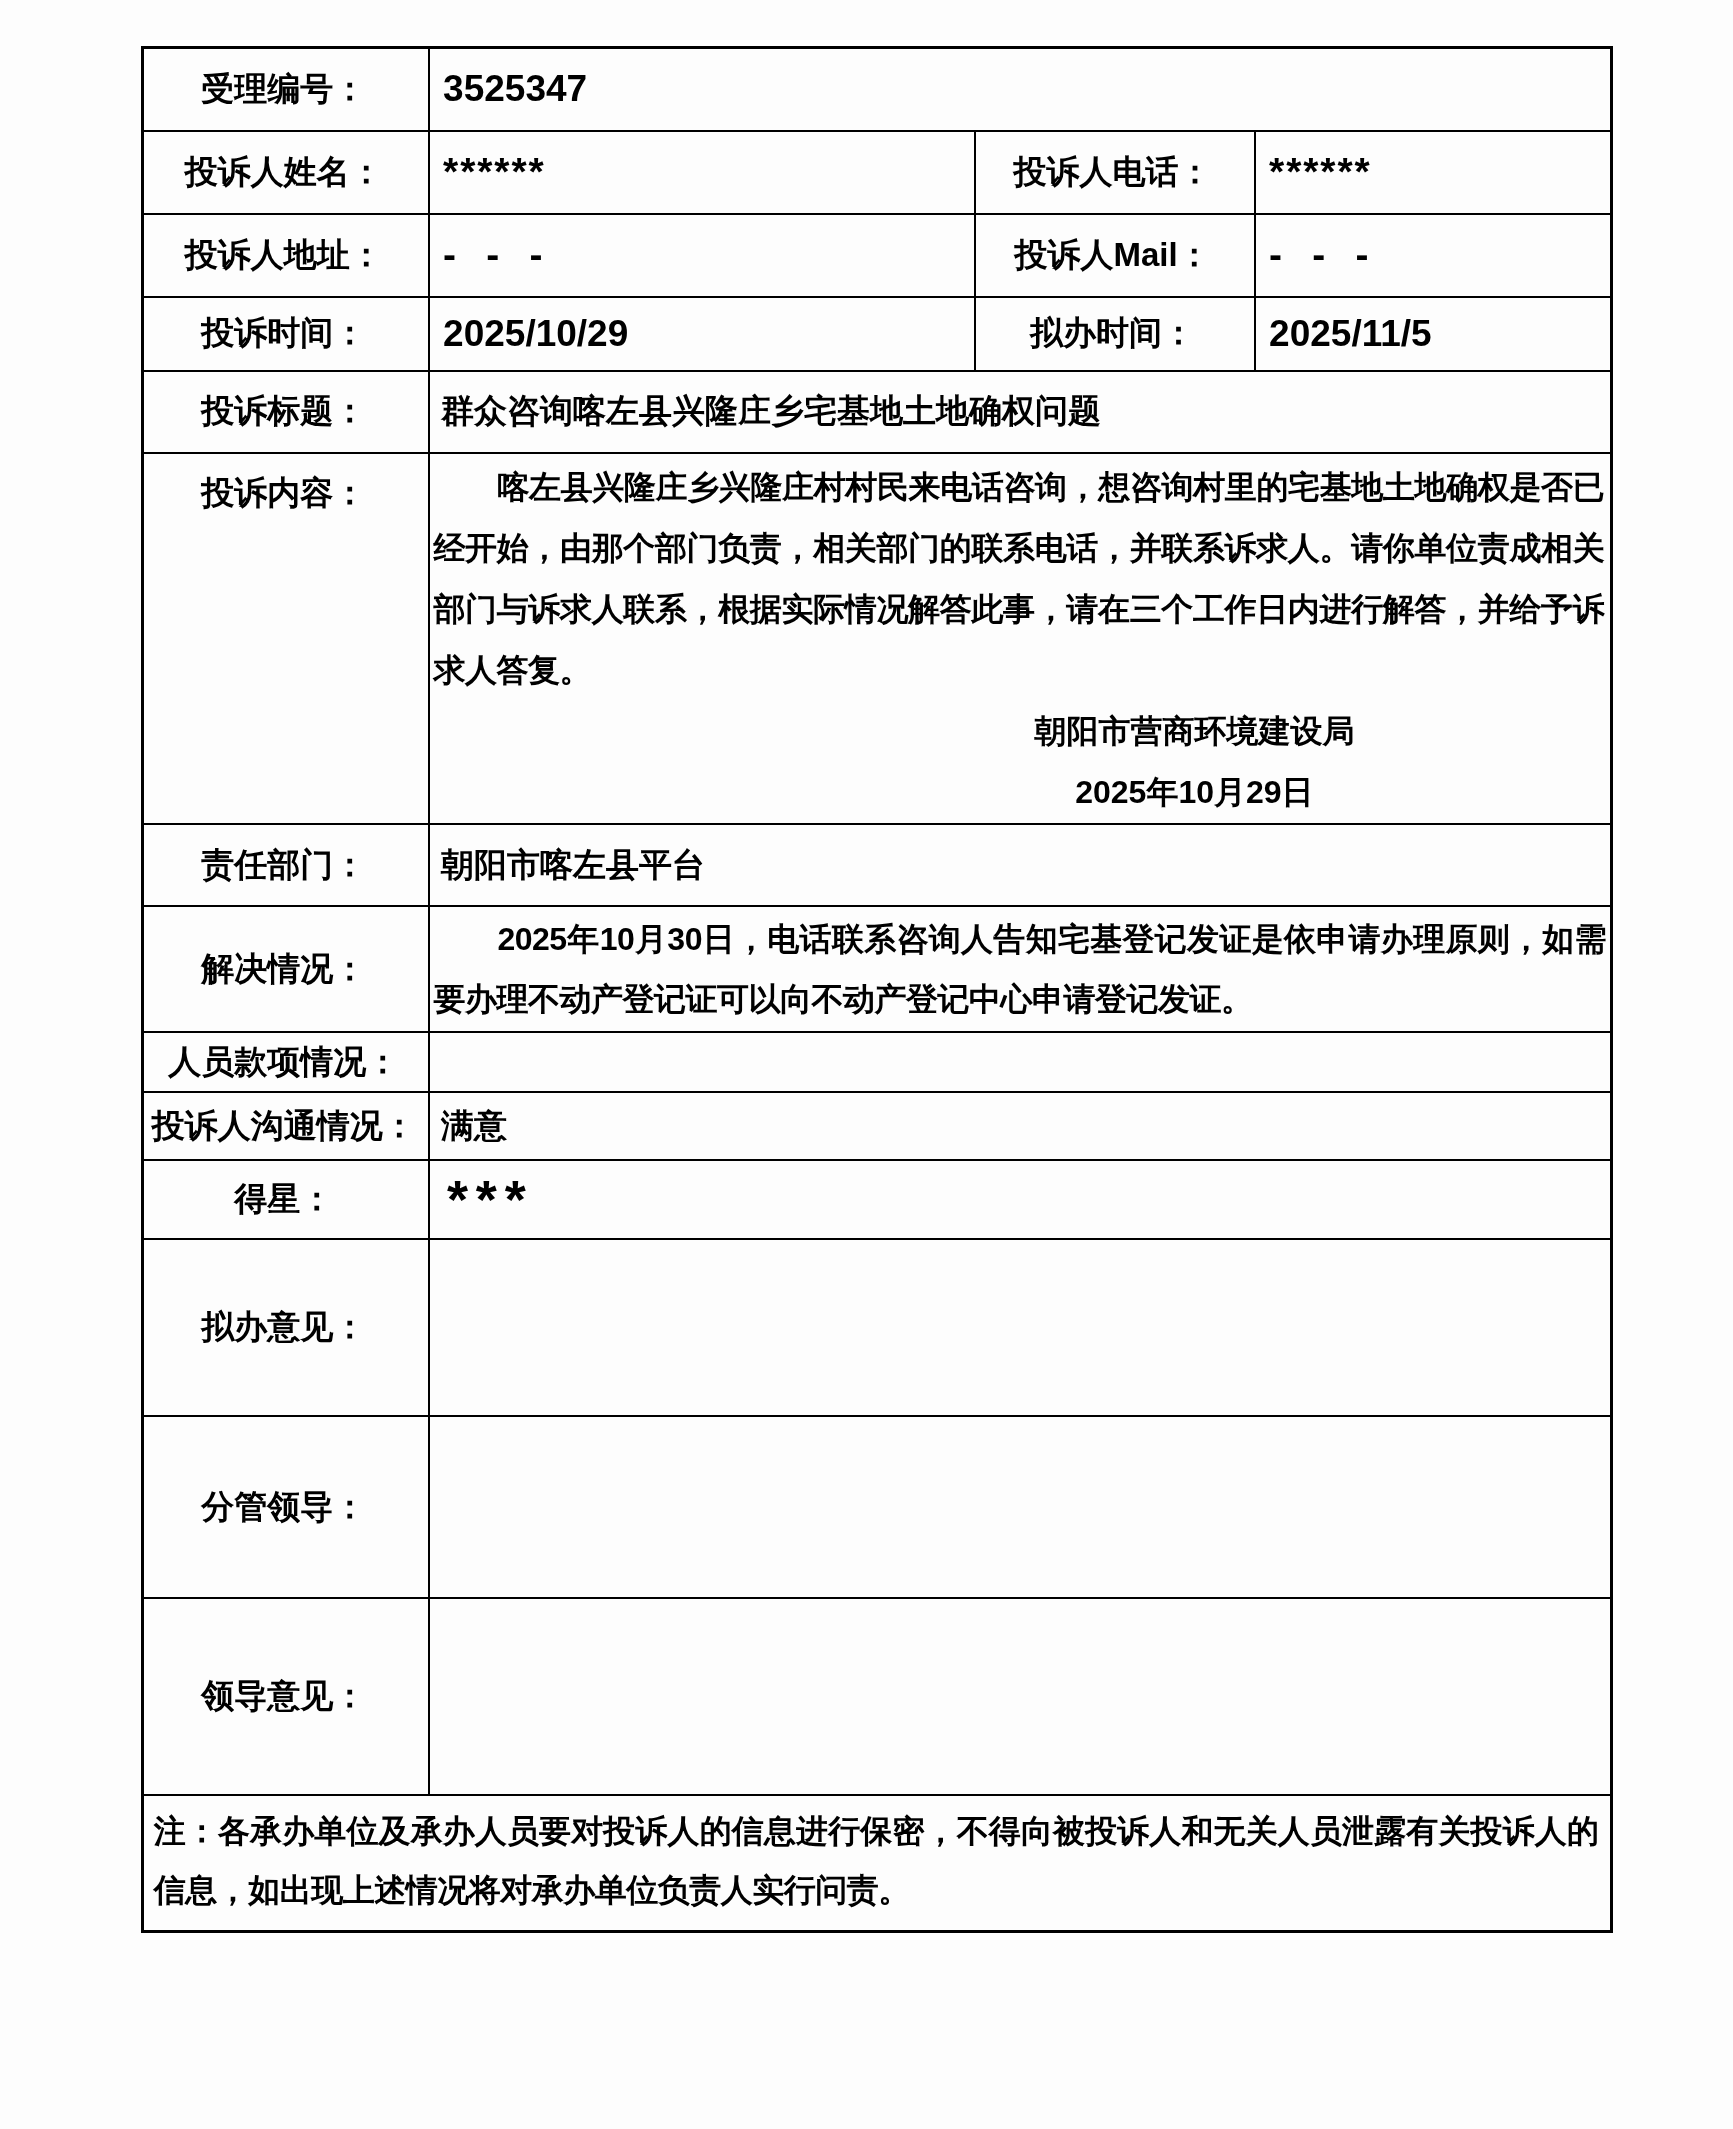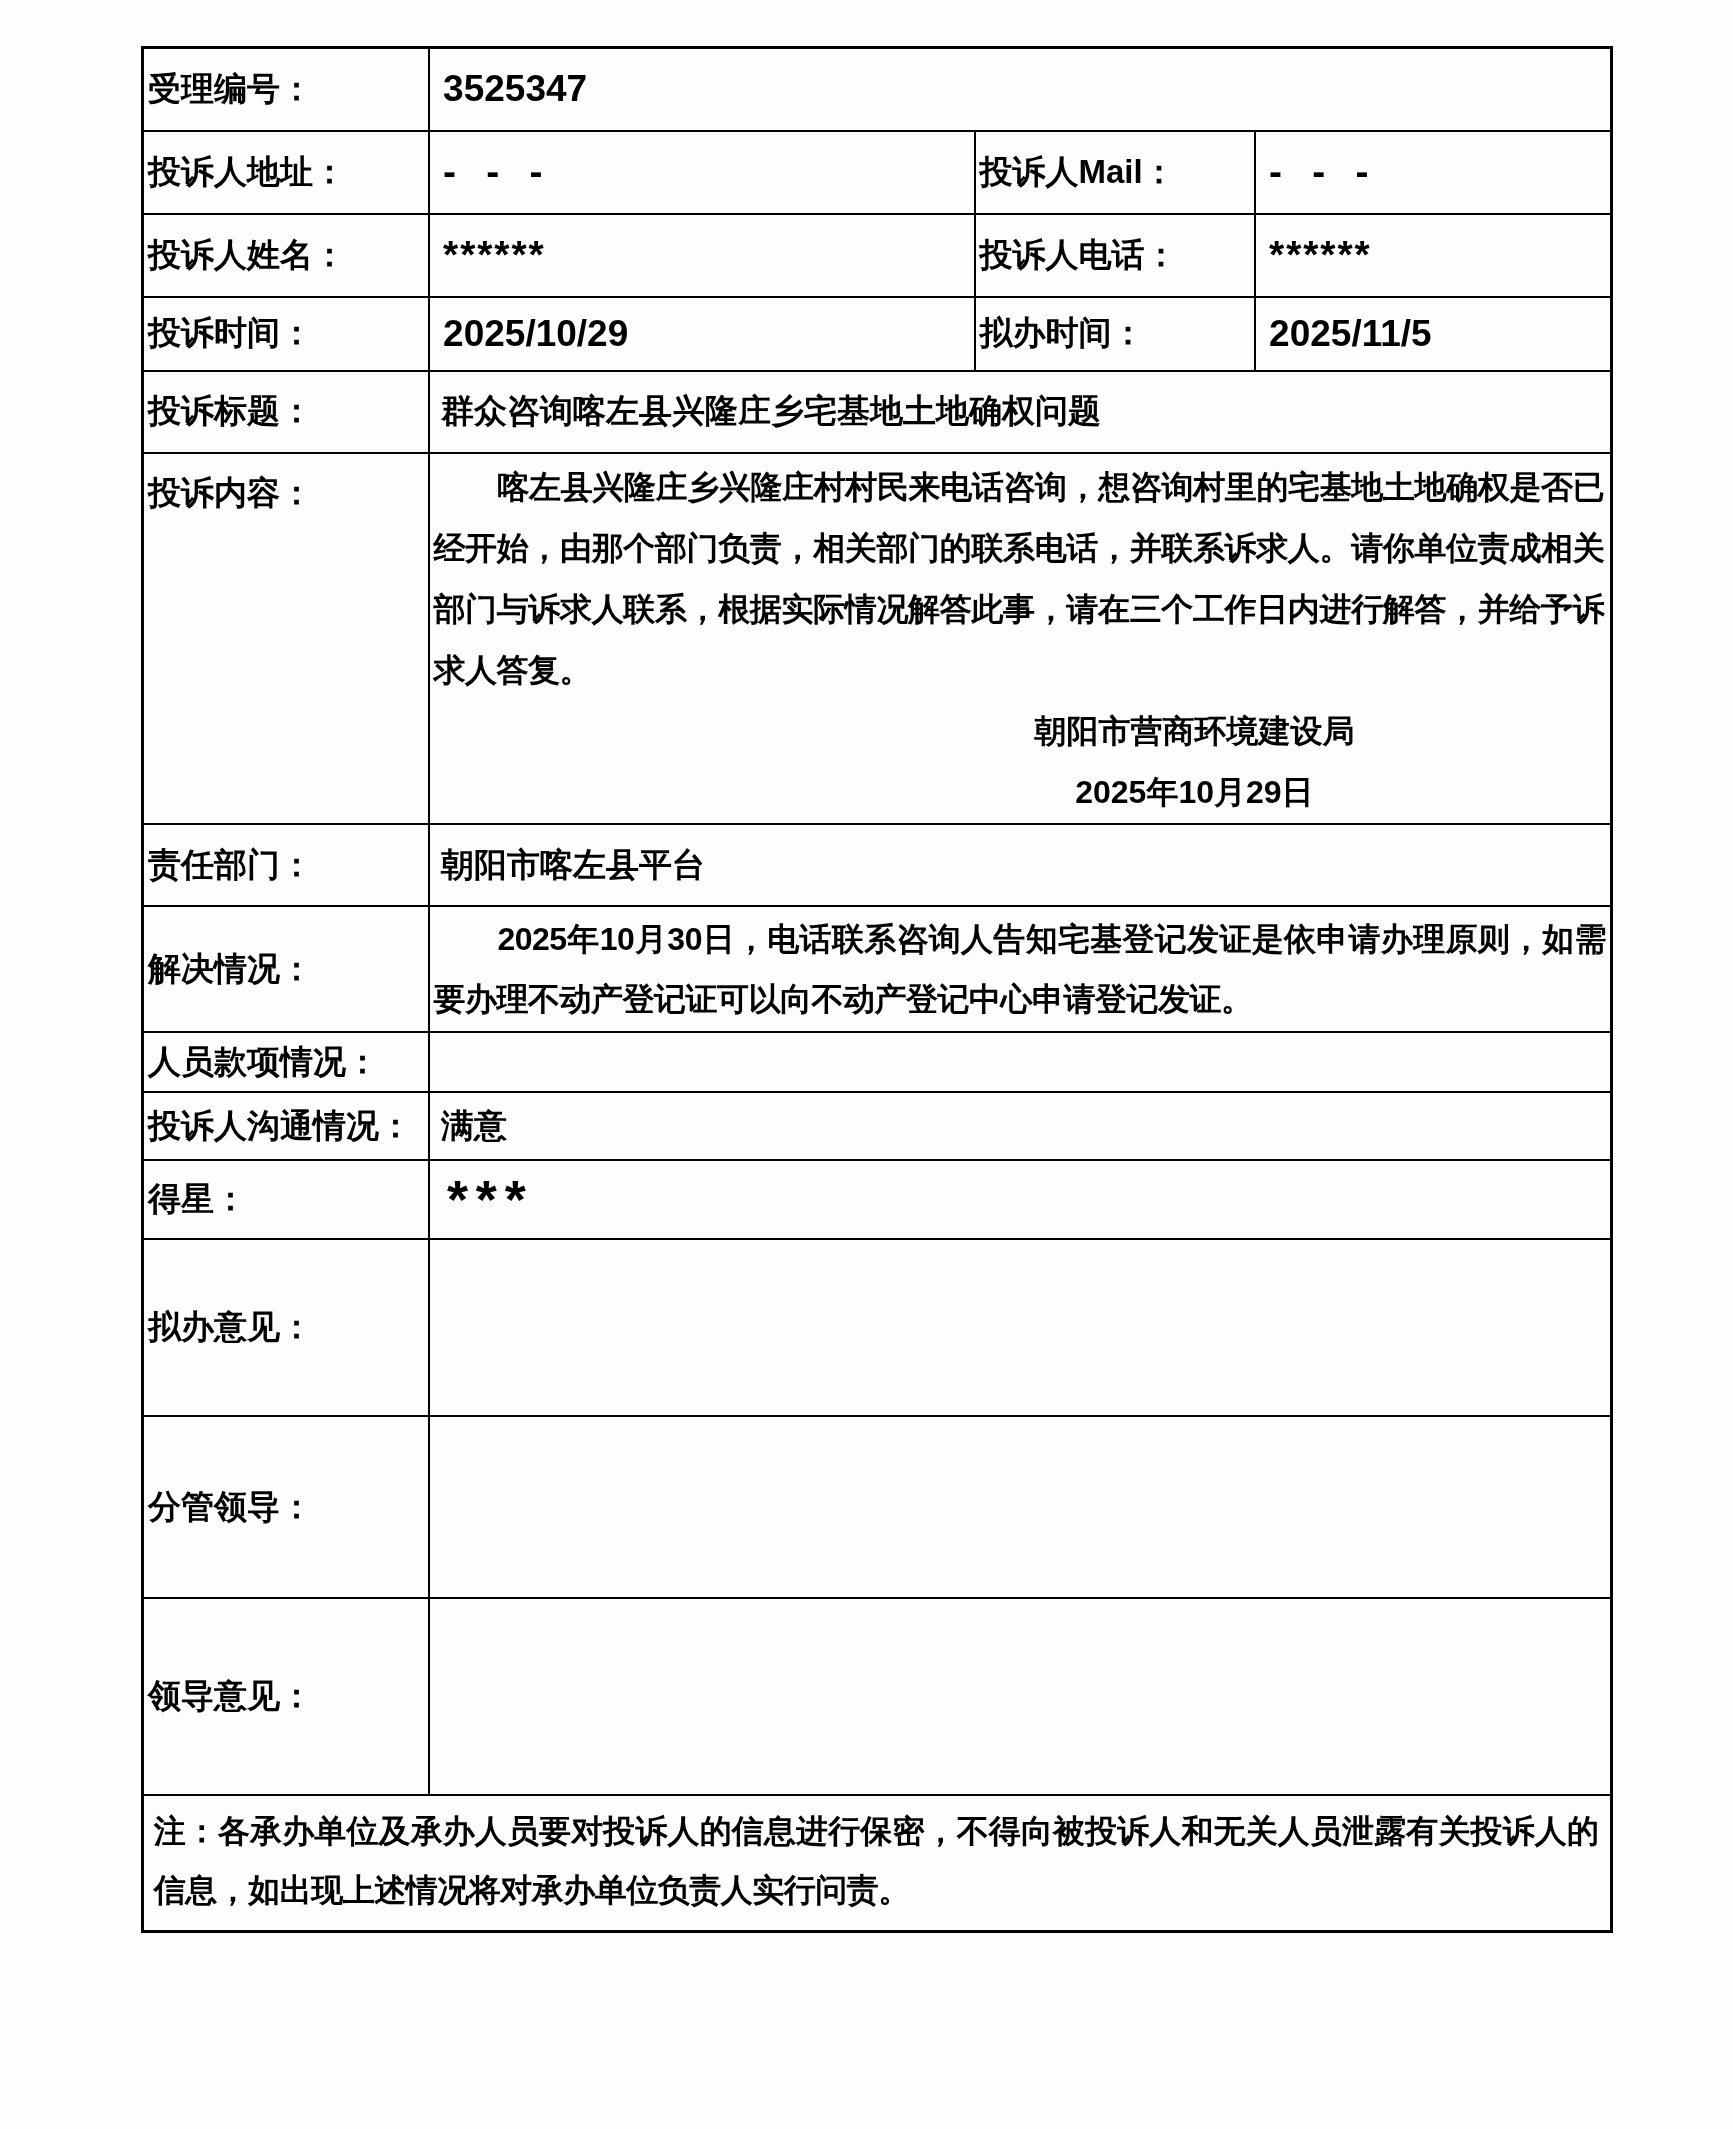--- a/index.html
+++ b/index.html
@@ -44,21 +44,21 @@
   tr.r-resolution{height:115px;}
   tr.r-personnel{height:60px;}
   tr.r-comm{height:68px;}
   tr.r-stars{height:79px;}
   tr.r-proposed{height:177px;}
   tr.r-leader{height:182px;}
   tr.r-opinion{height:197px;}
   tr.r-note{height:115px;padding-left:32px;}
 
   .lb{
-    text-align:left;
+    text-align:center;
     padding:0 7.8px 0 3.9px;
     font-size:33px;
     letter-spacing:0;
     white-space:nowrap;
     margin-left:12px;
   }
   .val{
     text-align:left;
     padding:0 5.8px 0 13.6px;
     font-size:37px;
@@ -131,31 +131,31 @@
         <col class="c4">
       </colgroup>
 
     <tbody>
         <tr class="r-std">
       <td class="lb">受理编号：</td>
       <td class="val" colspan="3">3525347</td>
     </tr>
 
     <tr class="r-std">
+      <td class="lb">投诉人姓名：</td>
+      <td class="val masked">******</td>
+      <td class="lb">投诉人电话：</td>
+      <td class="val masked">******</td>
+    </tr>
+
+    <tr class="r-std">
       <td class="lb">投诉人地址：</td>
       <td class="val dashes">- - -</td>
       <td class="lb">投诉人Mail：</td>
       <td class="val dashes">- - -</td>
-    </tr>
-
-    <tr class="r-std">
-      <td class="lb">投诉人姓名：</td>
-      <td class="val masked">******</td>
-      <td class="lb">投诉人电话：</td>
-      <td class="val masked">******</td>
     </tr>
 
     <tr class="r-time">
       <td class="lb">投诉时间：</td>
       <td class="val">2025/10/29</td>
       <td class="lb">拟办时间：</td>
       <td class="val">2025/11/5</td>
     </tr>
 
     <tr class="r-title">

